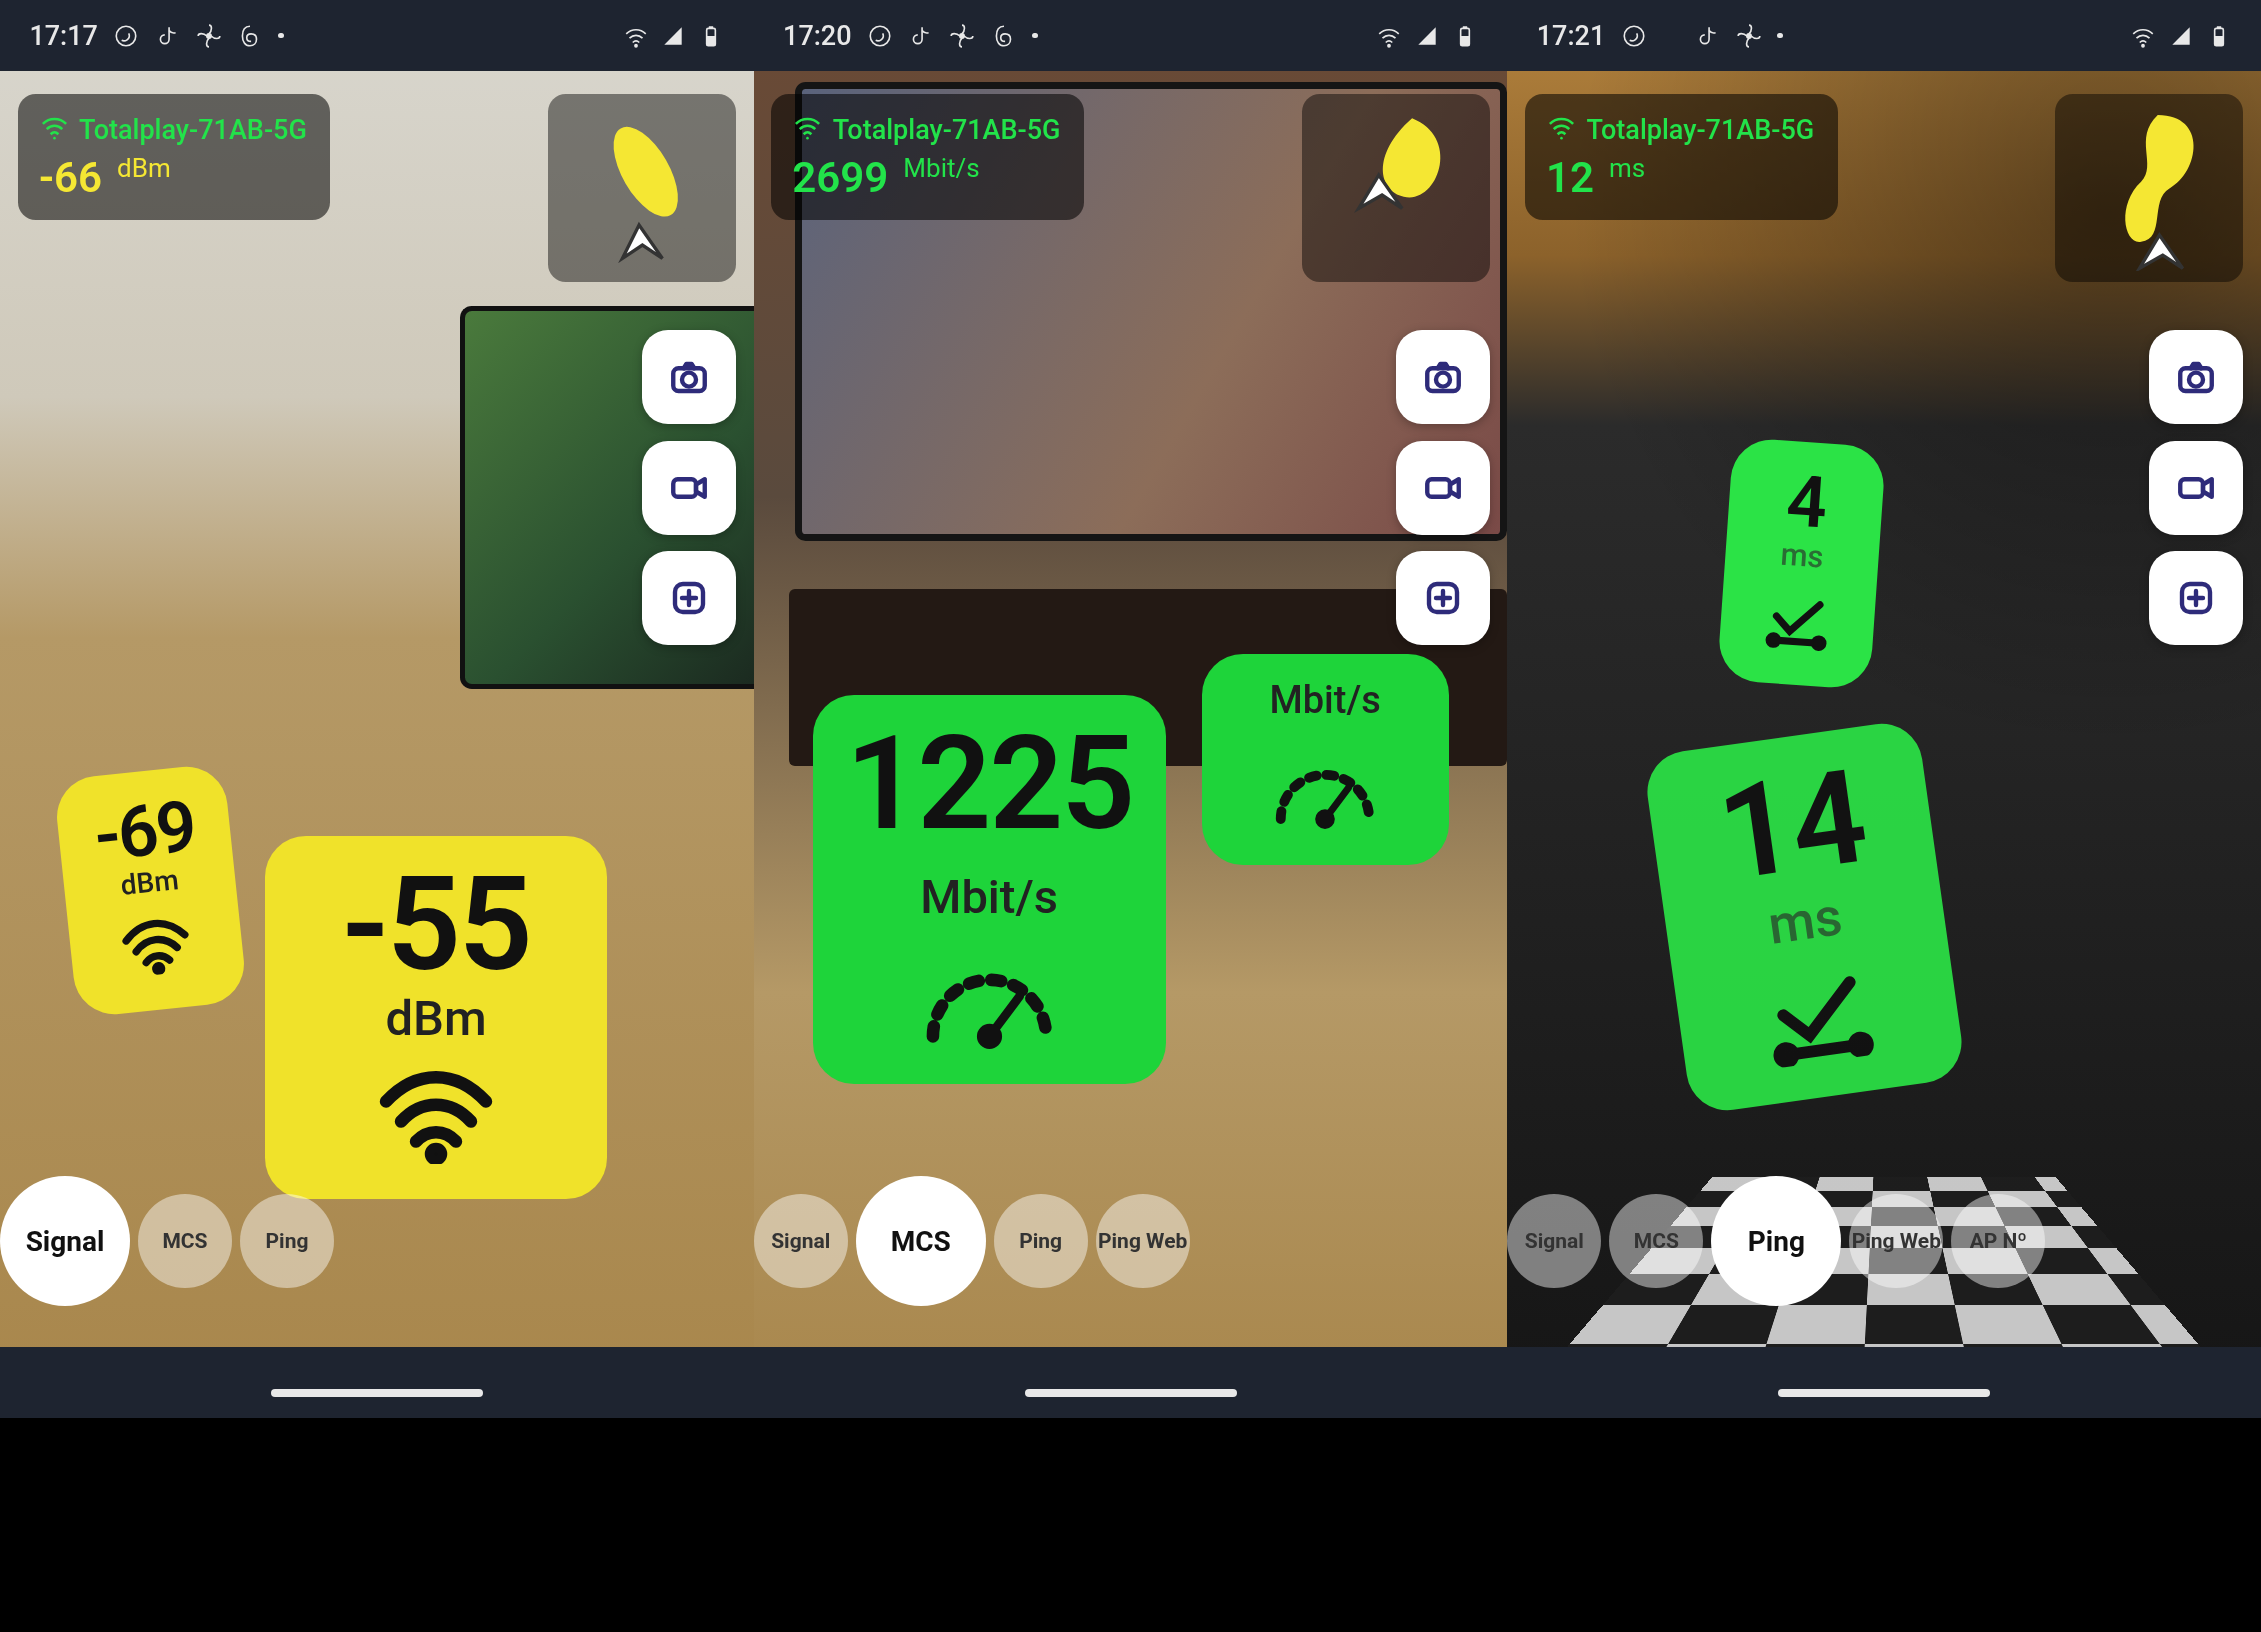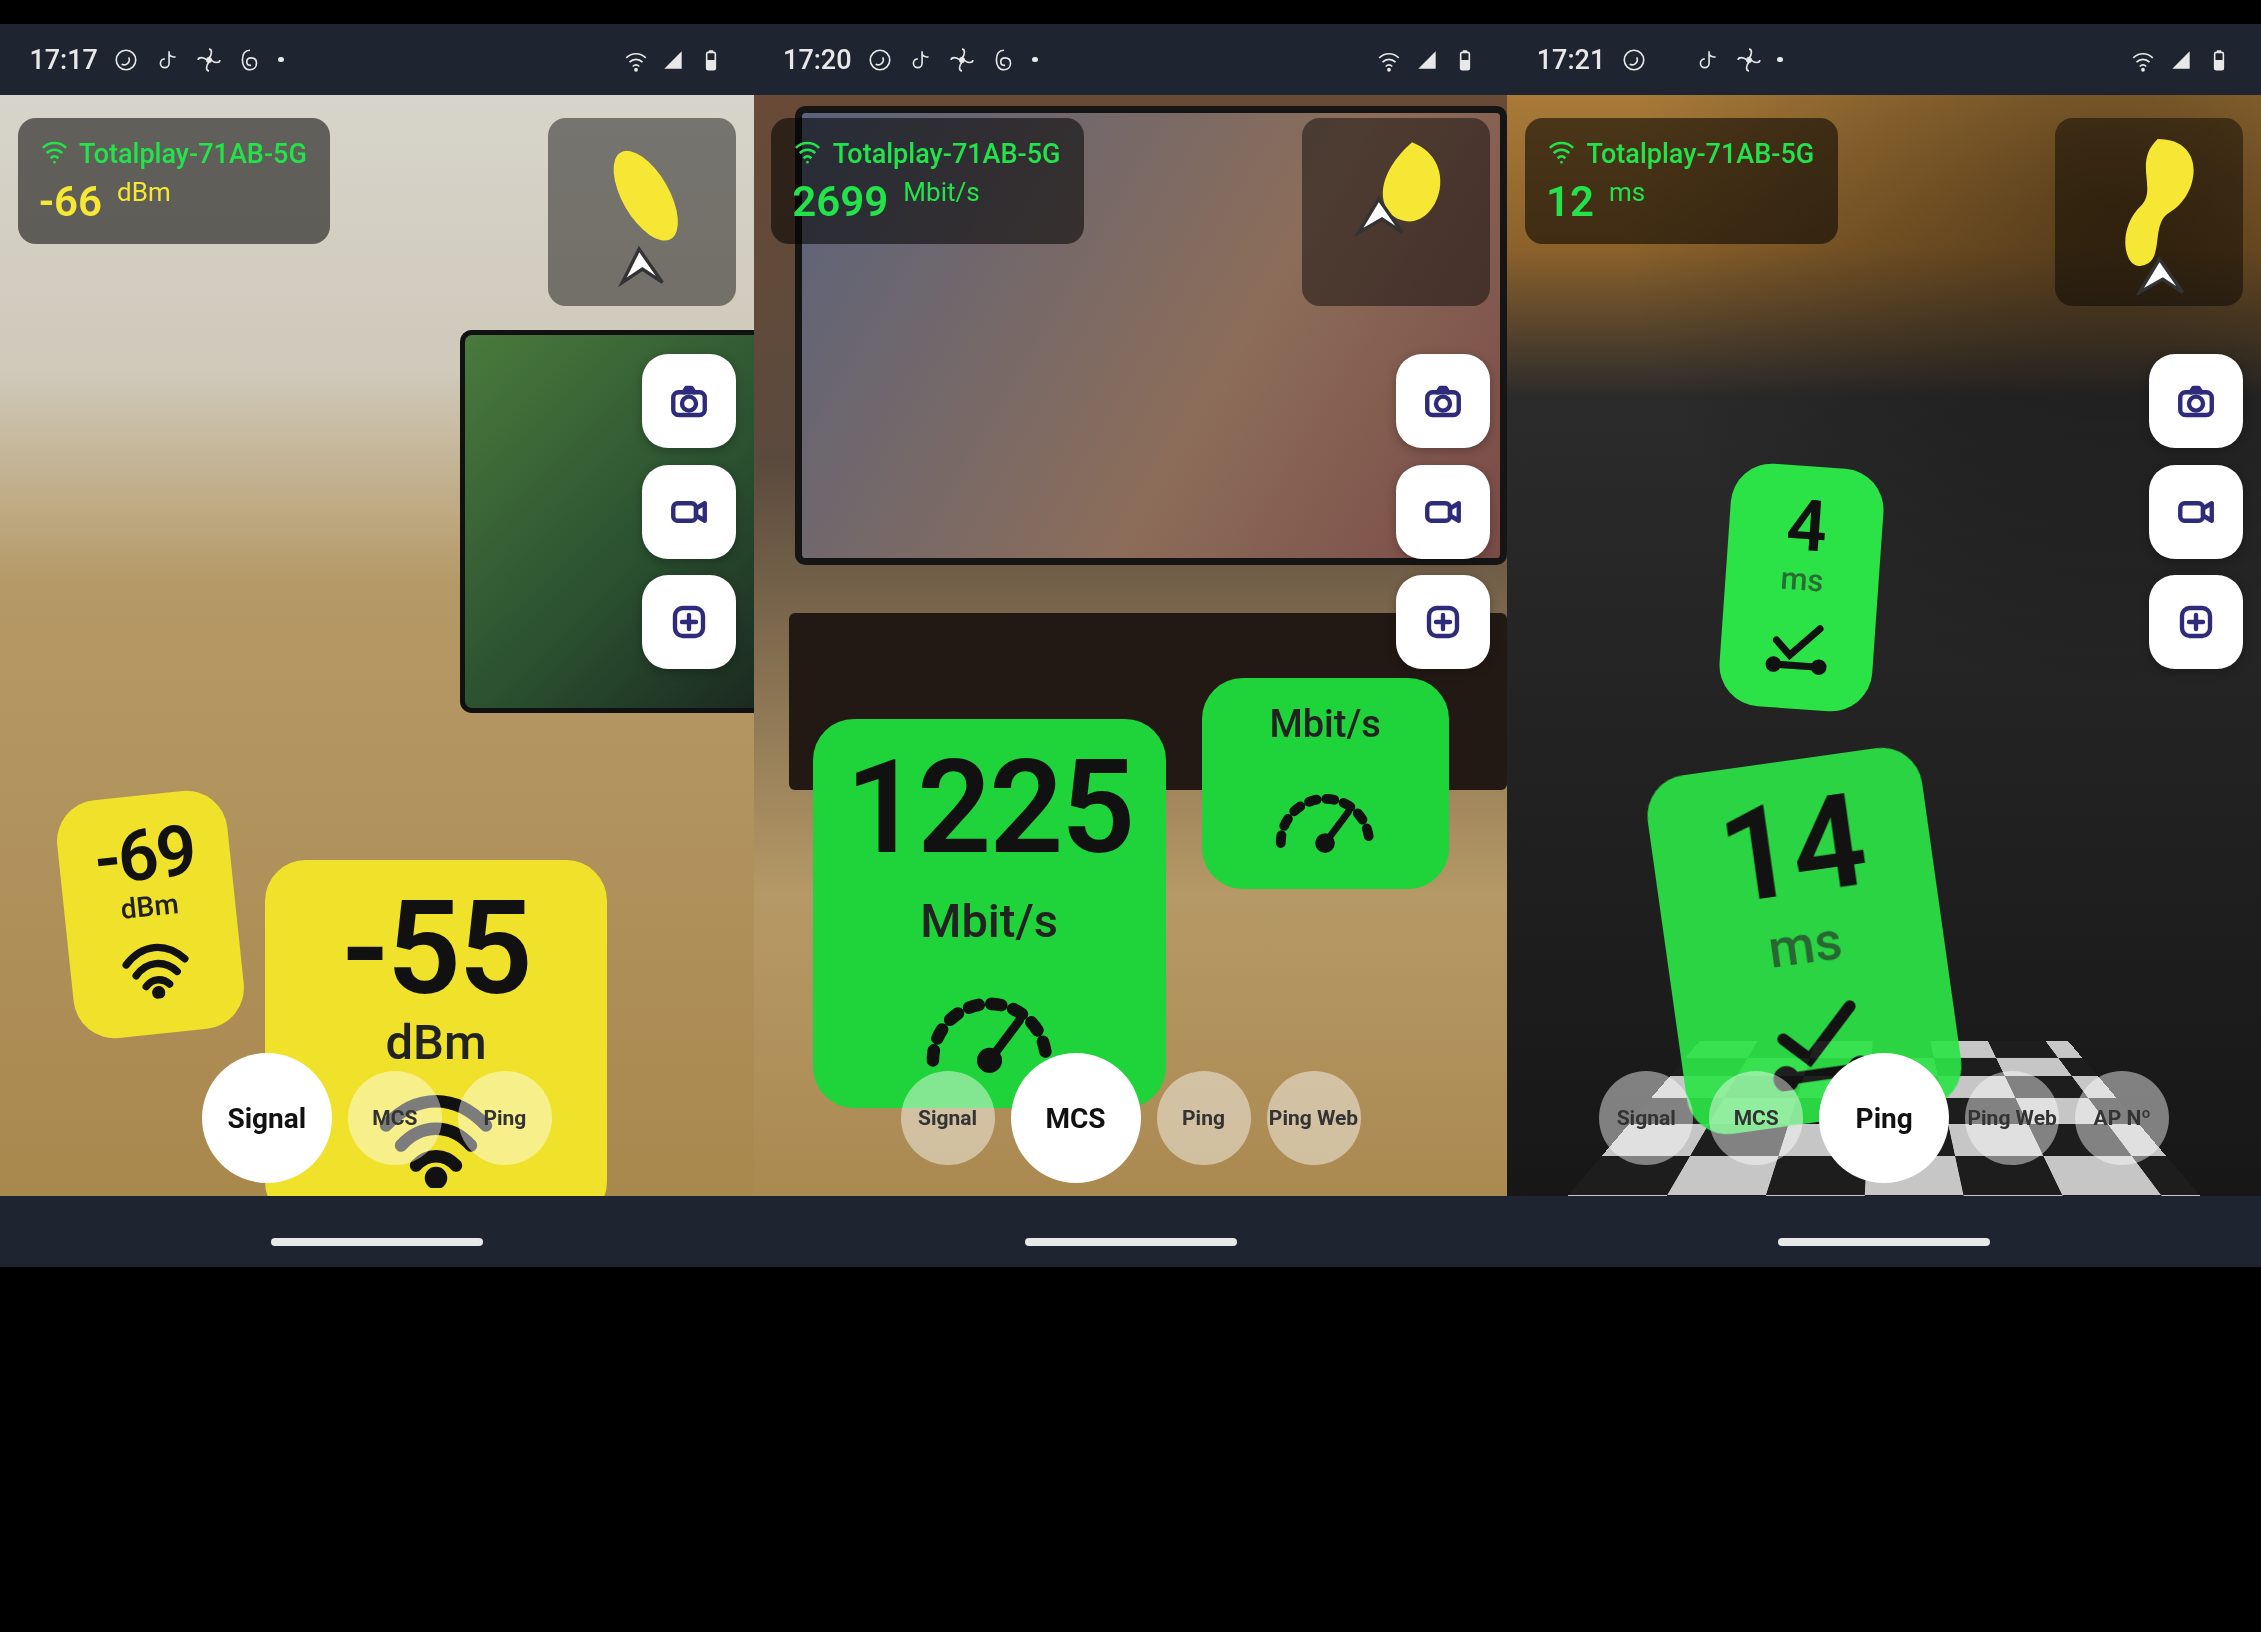--- a/index.html
+++ b/index.html
@@ -6,24 +6,23 @@
   body {
     font-family: -apple-system, BlinkMacSystemFont, "Segoe UI", Roboto, Helvetica, Arial, sans-serif;
     background: #000;
     width: 2261px;
     height: 1633px;
     display: flex;
     overflow: hidden;
   }
   .phone {
     width: 754px;
-    height: 1243px;
+    height: 1418px;
     position: relative;
     overflow: hidden;
-    margin-top: 24px;
   }
   
   .bg1 {
     background: linear-gradient(to bottom, #d9d7cf 0%, #cfc9ba 28%, #b59966 45%, #a8864b 100%);
   }
   .bg2 {
     background: linear-gradient(to bottom, #6b4a35 0%, #5a4a3d 35%, #b59966 70%, #a8864b 100%);
   }
   .bg3 {
     background:
@@ -119,22 +118,22 @@
   .bubble.yellow { background:#f0e22a; }
   .bubble.green  { background:#1ed43a;gap:20px; }
   .bubble.green2 { background:#2be346; }
   .bubble .val { font-weight:600; letter-spacing:-2.4px; line-height:1; }
   .bubble .unit { font-weight:500; color:#222; }
   .bubble .iconrow { margin-top:17.7px; }
   .bubble svg { stroke:#111; fill:none; stroke-width:10; stroke-linecap:round; }
 
   
   .tabs {
-    position:absolute; left:0; right:0; bottom:84px;
-    display:flex; align-items:center; justify-content:center; gap:16px;
+    position:absolute; left:0; right:0; bottom:112px;
+    display:flex; align-items:center; gap:8px;
     z-index:40;
   }
   .tab {
     border-radius:588px; display:flex; align-items:center; justify-content:center;
     font-weight:700; color:#111;
   }
   .tab.active { width:130px; height:130px; background:#fff; font-size:28px; }
   .tab.inactive { width:94px; height:94px; background:rgba(255,255,255,0.45); font-size:21px; color:#333; }
 
   

